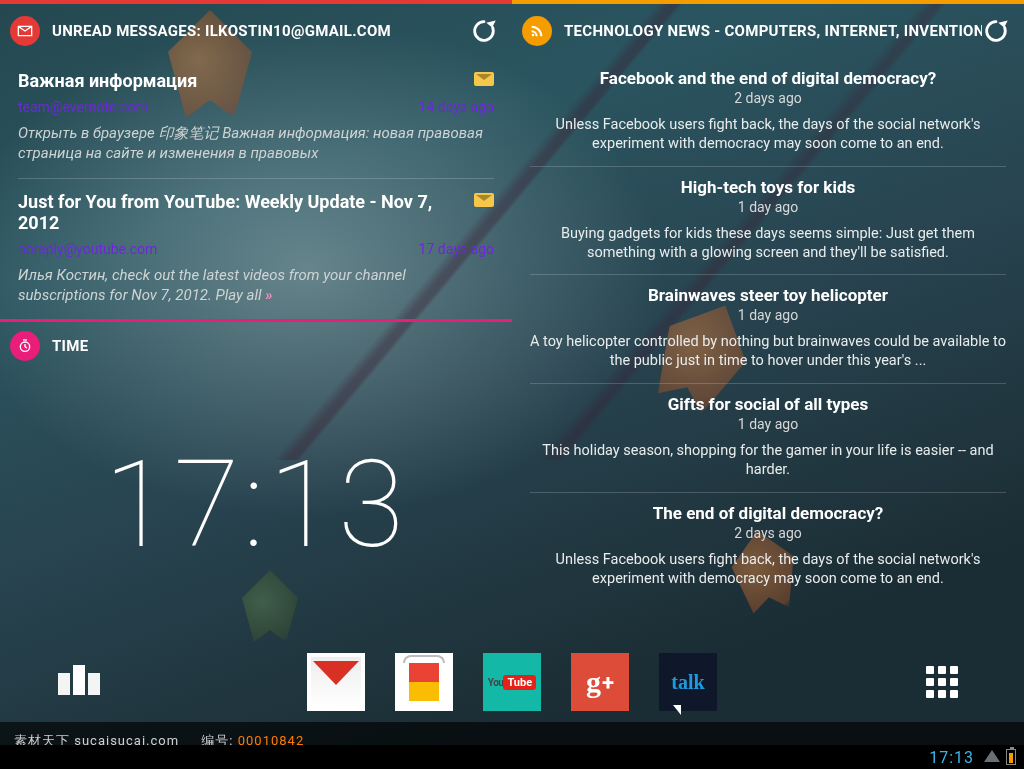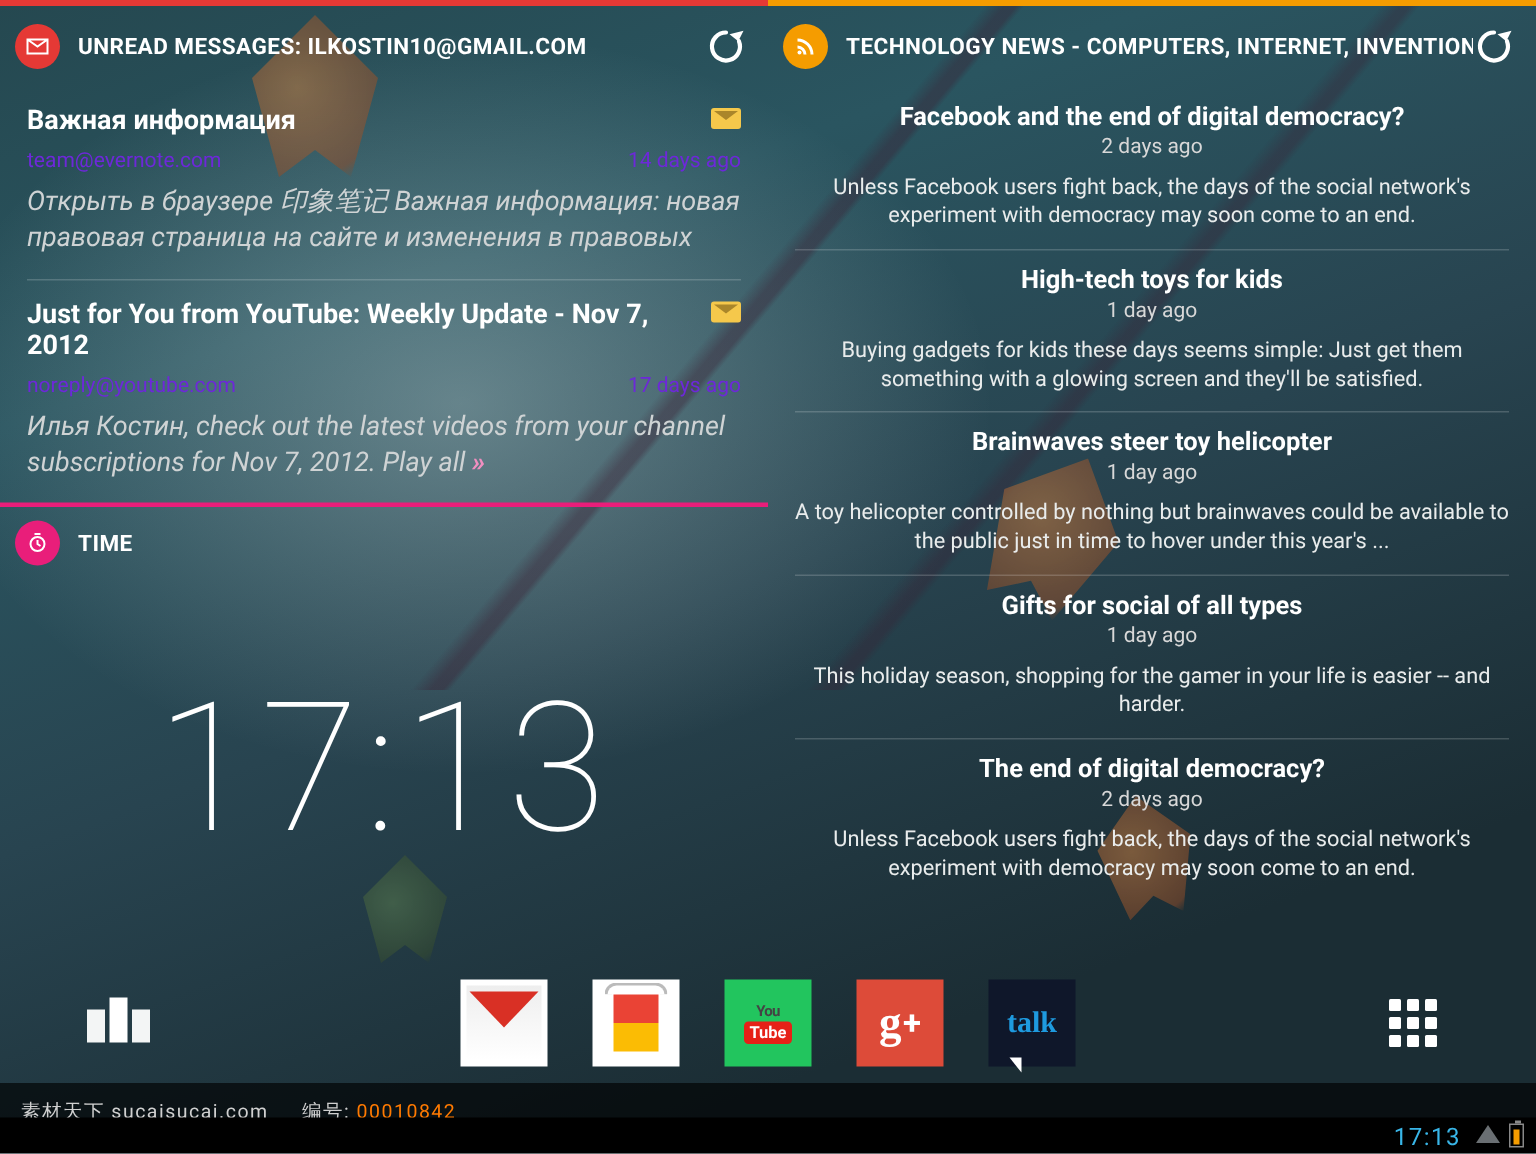--- a/index.html
+++ b/index.html
@@ -46,21 +46,21 @@
   .refresh { width:28px; height:28px; flex:none; cursor:pointer; }
   .refresh svg { width:100%; height:100%; fill:#fff; }
 
   .msg-list, .news-list { padding: 0 18px; }
   .msg-item { padding:12px 0 14px; border-top:1px solid rgba(255,255,255,0.18); position:relative; }
   .msg-list .msg-item:first-child { border-top:none; }
   .msg-title { font-size:18px; font-weight:700; color:#fff; padding-right:30px; }
   .msg-envelope { position:absolute; right:0; top:14px; width:20px; height:14px; background:#f5c84b; border-radius:2px; }
   .msg-envelope::after{ content:""; position:absolute; left:2px; top:2px; width:0; height:0; border-left:8px solid transparent; border-right:8px solid transparent; border-top:6px solid rgba(120,90,20,0.6); }
   .msg-row { display:flex; justify-content:space-between; color:#6d28d9; font-size:14px; margin-top:8px; }
-  .msg-preview { color:#cfd3d4; font-style:italic; font-size:18px; margin-top:8px; line-height:1.35; }
+  .msg-preview { color:#cfd3d4; font-style:italic; font-size:15px; margin-top:8px; line-height:1.35; }
   .msg-preview .more { color:#f08fc0; font-style:italic; font-weight:700; }
 
   .news-item { padding:10px 0 12px; border-top:1px solid rgba(255,255,255,0.18);text-align:center; }
   .news-list .news-item:first-child { border-top:none; }
   .news-title { font-size:17px; font-weight:700; color:#fff; }
   .news-time { font-size:14px; color:#d8d8d8; margin-top:2px; }
   .news-summary { font-size:14.5px; color:#e9ecec; margin-top:10px; line-height:1.3; }
 
   
   .time-widget { flex:1; display:flex; flex-direction:column; }
@@ -90,21 +90,21 @@
   .ic-batt::after{ content:""; position:absolute; left:3px; top:-3px; width:4px; height:2px; background:#888; }
 
   
   .app { width:58px; height:58px; position:relative; }
   .gmail { background:#fff; }
   .gmail::before{content:"";position:absolute;inset:4px;background:linear-gradient(#eee,#fff);}
   .gmail::after{content:"";position:absolute;left:6px;right:6px;top:8px;height:0;border-left:23px solid transparent;border-right:23px solid transparent;border-top:24px solid #d93025;}
   .play { background:#fff; }
   .play::after{content:"";position:absolute;left:14px;top:10px;width:0;height:0;border-top:19px solid transparent;border-bottom:19px solid transparent;border-left:30px solid;border-image:linear-gradient(135deg,#ea4335 0 40%,#fbbc04 40% 60%,#34a853 60% 80%,#4285f4 80%) 1;}
   .play .bag{position:absolute;left:8px;top:2px;right:8px;height:8px;border:2px solid #bbb;border-bottom:none;border-radius:8px 8px 0 0;}
-  .youtube { background:#22c55e; display:flex; flex-direction:column; align-items:center; justify-content:center; }
+  .youtube { background:#14b8a6; display:flex; flex-direction:row; align-items:center; justify-content:center; }
   .youtube .yt-top{font-size:10px;font-weight:700;color:#444;letter-spacing:-0.5px;}
   .youtube .yt-bot{background:#e62117;color:#fff;font-size:11px;font-weight:700;padding:1px 4px;border-radius:3px;margin-top:1px;}
   .gplus { background:#dd4b39; display:flex;align-items:center;justify-content:center;color:#fff;font-size:30px;font-weight:700;}
   .gplus .g{font-family:Georgia,serif;}
   .gplus .p{font-size:22px;margin-left:1px;}
   .talk { background:#0f172a; position:relative; }
   .talk::after{content:"";position:absolute;left:14px;bottom:-4px;width:0;height:0;border-left:8px solid transparent;border-right:0 solid transparent;border-top:10px solid #fff;}
   .talk .t{position:absolute;inset:0;display:flex;align-items:center;justify-content:center;color:#1e9adf;font-size:20px;font-weight:700;font-family:"Comic Sans MS",cursive;}
 </style>
 </head>

